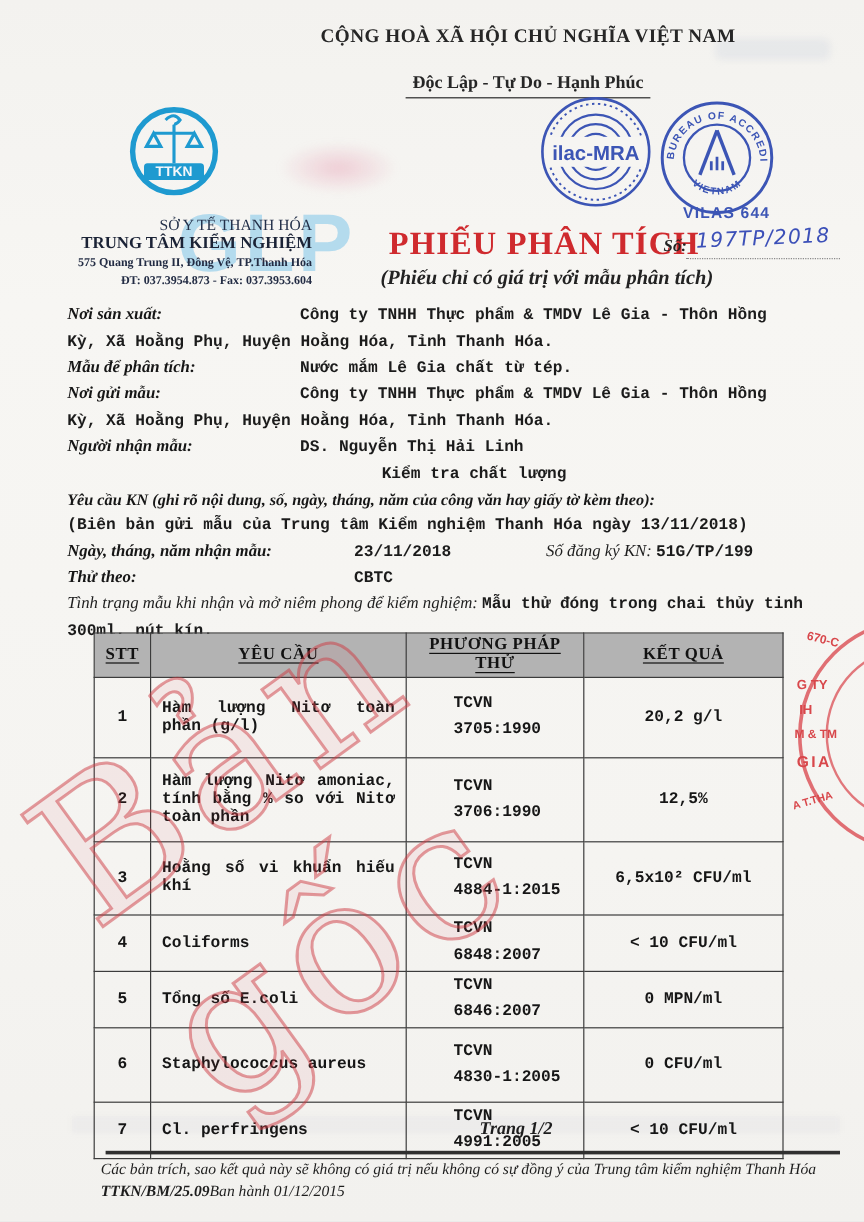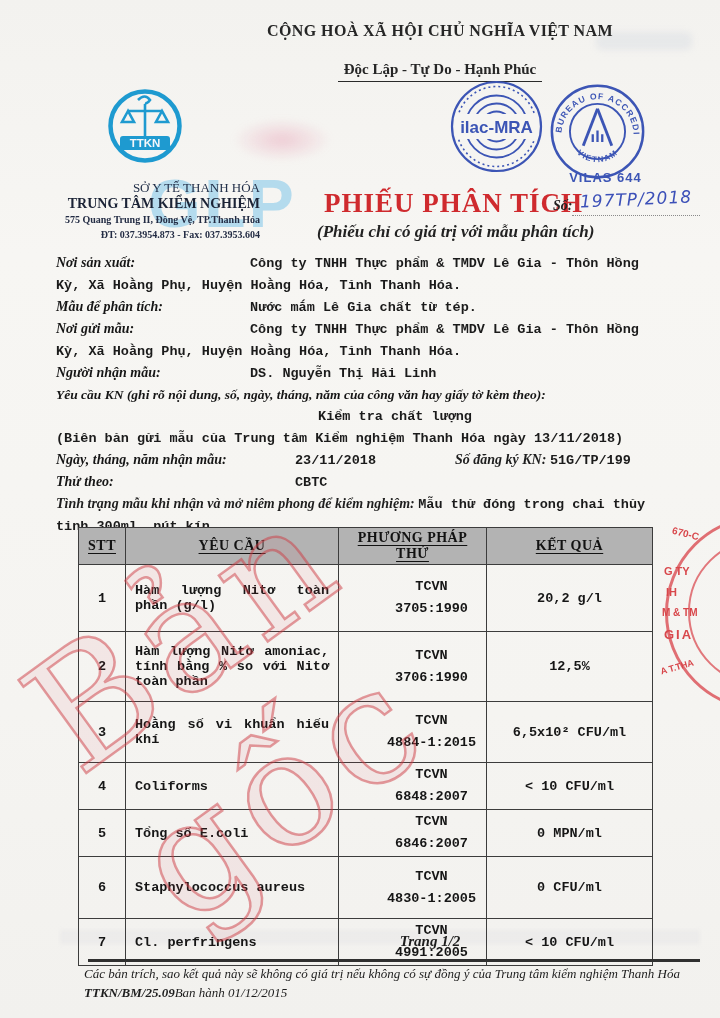--- a/index.html
+++ b/index.html
@@ -37,30 +37,30 @@
             font-style:italic;font-size:17px;color:#3c50b8;transform:rotate(-2.5deg);letter-spacing:1px;}
   .subtitle{position:absolute;left:317px;top:222px;z-index:2;font-size:17px;font-weight:bold;font-style:italic;color:#222;}
   
   .info{position:absolute;left:56px;top:252px;width:614px;z-index:2;font-size:14px;line-height:21px;}
   .lbl{font-style:italic;font-weight:bold;color:#161616;display:inline-block;vertical-align:top;}
   .w194{width:194px;} .w239{width:239px;}
   .mono,.val{font-family:"Liberation Mono","DejaVu Sans Mono",monospace;font-weight:600;color:#1b1b1b;font-size:13.5px;}
   .center-line{text-align:center;padding-left:64px;}
   .flexrow{white-space:nowrap;}
   .v160{display:inline-block;width:160px;}
-  .lbl-inline{font-style:italic;font-weight:bold;}
+  .lbl-inline{font-style:italic;font-weight:normal;}
   
   .tbl{position:absolute;left:78px;top:527px;z-index:2;border-collapse:collapse;table-layout:fixed;width:574px;}
   .tbl th,.tbl td{border:1.6px solid #3c3c3c;}
   .tbl thead th{background:#b3b3b3;height:34px;font-size:14px;font-weight:bold;letter-spacing:.5px;
      color:#121212;text-decoration:underline;text-underline-offset:3px;}
   .tbl td{font-family:"Liberation Mono","DejaVu Sans Mono",monospace;font-weight:600;font-size:13.5px;color:#161616;}
   td.stt{text-align:center;}
   td.req{text-align:justify;padding:3px 9px;}
-  td.method{text-align:center;white-space:pre-line;line-height:22px;padding-left:39px;}
+  td.method{text-align:left;white-space:pre-line;line-height:22px;padding-left:39px;}
   td.result{text-align:center;}
   
   .trang{position:absolute;left:160px;top:933px;width:540px;text-align:center;z-index:2;
          font-size:15px;font-style:italic;font-weight:bold;color:#1d1d1d;}
   .rule{position:absolute;left:88px;top:959px;width:612px;height:3px;background:#303030;z-index:2;}
   .disclaimer{position:absolute;left:84px;top:966px;width:620px;z-index:2;
       font-size:13px;font-style:italic;font-weight:500;color:#1d1d1d;}
   .form-row{position:absolute;left:84px;top:985px;width:620px;display:flex;z-index:2;}
   .form-code{font-size:13px;font-style:italic;font-weight:bold;color:#1d1d1d;}
   .issued{font-size:13px;font-style:italic;color:#1d1d1d;}
@@ -170,25 +170,25 @@
     </div>
     <div class="irow">
       <span class="lbl w194">Mẫu để phân tích:</span><span class="val" style="font-weight:700">Nước mắm Lê Gia chất từ tép.</span>
     </div>
     <div class="irow">
       <span class="lbl w194">Nơi gửi mẫu:</span><span class="val">Công ty TNHH Thực phẩm &amp; TMDV Lê Gia - Thôn Hồng Kỳ, Xã Hoằng Phụ, Huyện Hoằng Hóa, Tỉnh Thanh Hóa.</span>
     </div>
     <div class="irow">
       <span class="lbl w194">Người nhận mẫu:</span><span class="val">DS. Nguyễn Thị Hải Linh</span>
     </div>
-    <div class="irow">
-      <span class="lbl" style="font-size:13.5px">Yêu cầu KN (ghi rõ nội dung, số, ngày, tháng, năm của công văn hay giấy tờ kèm theo):</span>
-    </div>
     <div class="irow center-line">
       <span class="val">Kiểm tra chất lượng</span>
+    </div>
+    <div class="irow">
+      <span class="lbl" style="font-size:13.5px">Yêu cầu KN (ghi rõ nội dung, số, ngày, tháng, năm của công văn hay giấy tờ kèm theo):</span>
     </div>
     <div class="irow">
       <span class="val">(Biên bản gửi mẫu của Trung tâm Kiểm nghiệm Thanh Hóa ngày 13/11/2018)</span>
     </div>
     <div class="irow flexrow">
       <span class="lbl w239">Ngày, tháng, năm nhận mẫu:</span><span class="val v160">23/11/2018</span><span class="lbl-inline">Số đăng ký KN:</span> <span class="val">51G/TP/199</span>
     </div>
     <div class="irow">
       <span class="lbl w239">Thử theo:</span><span class="val">CBTC</span>
     </div>

